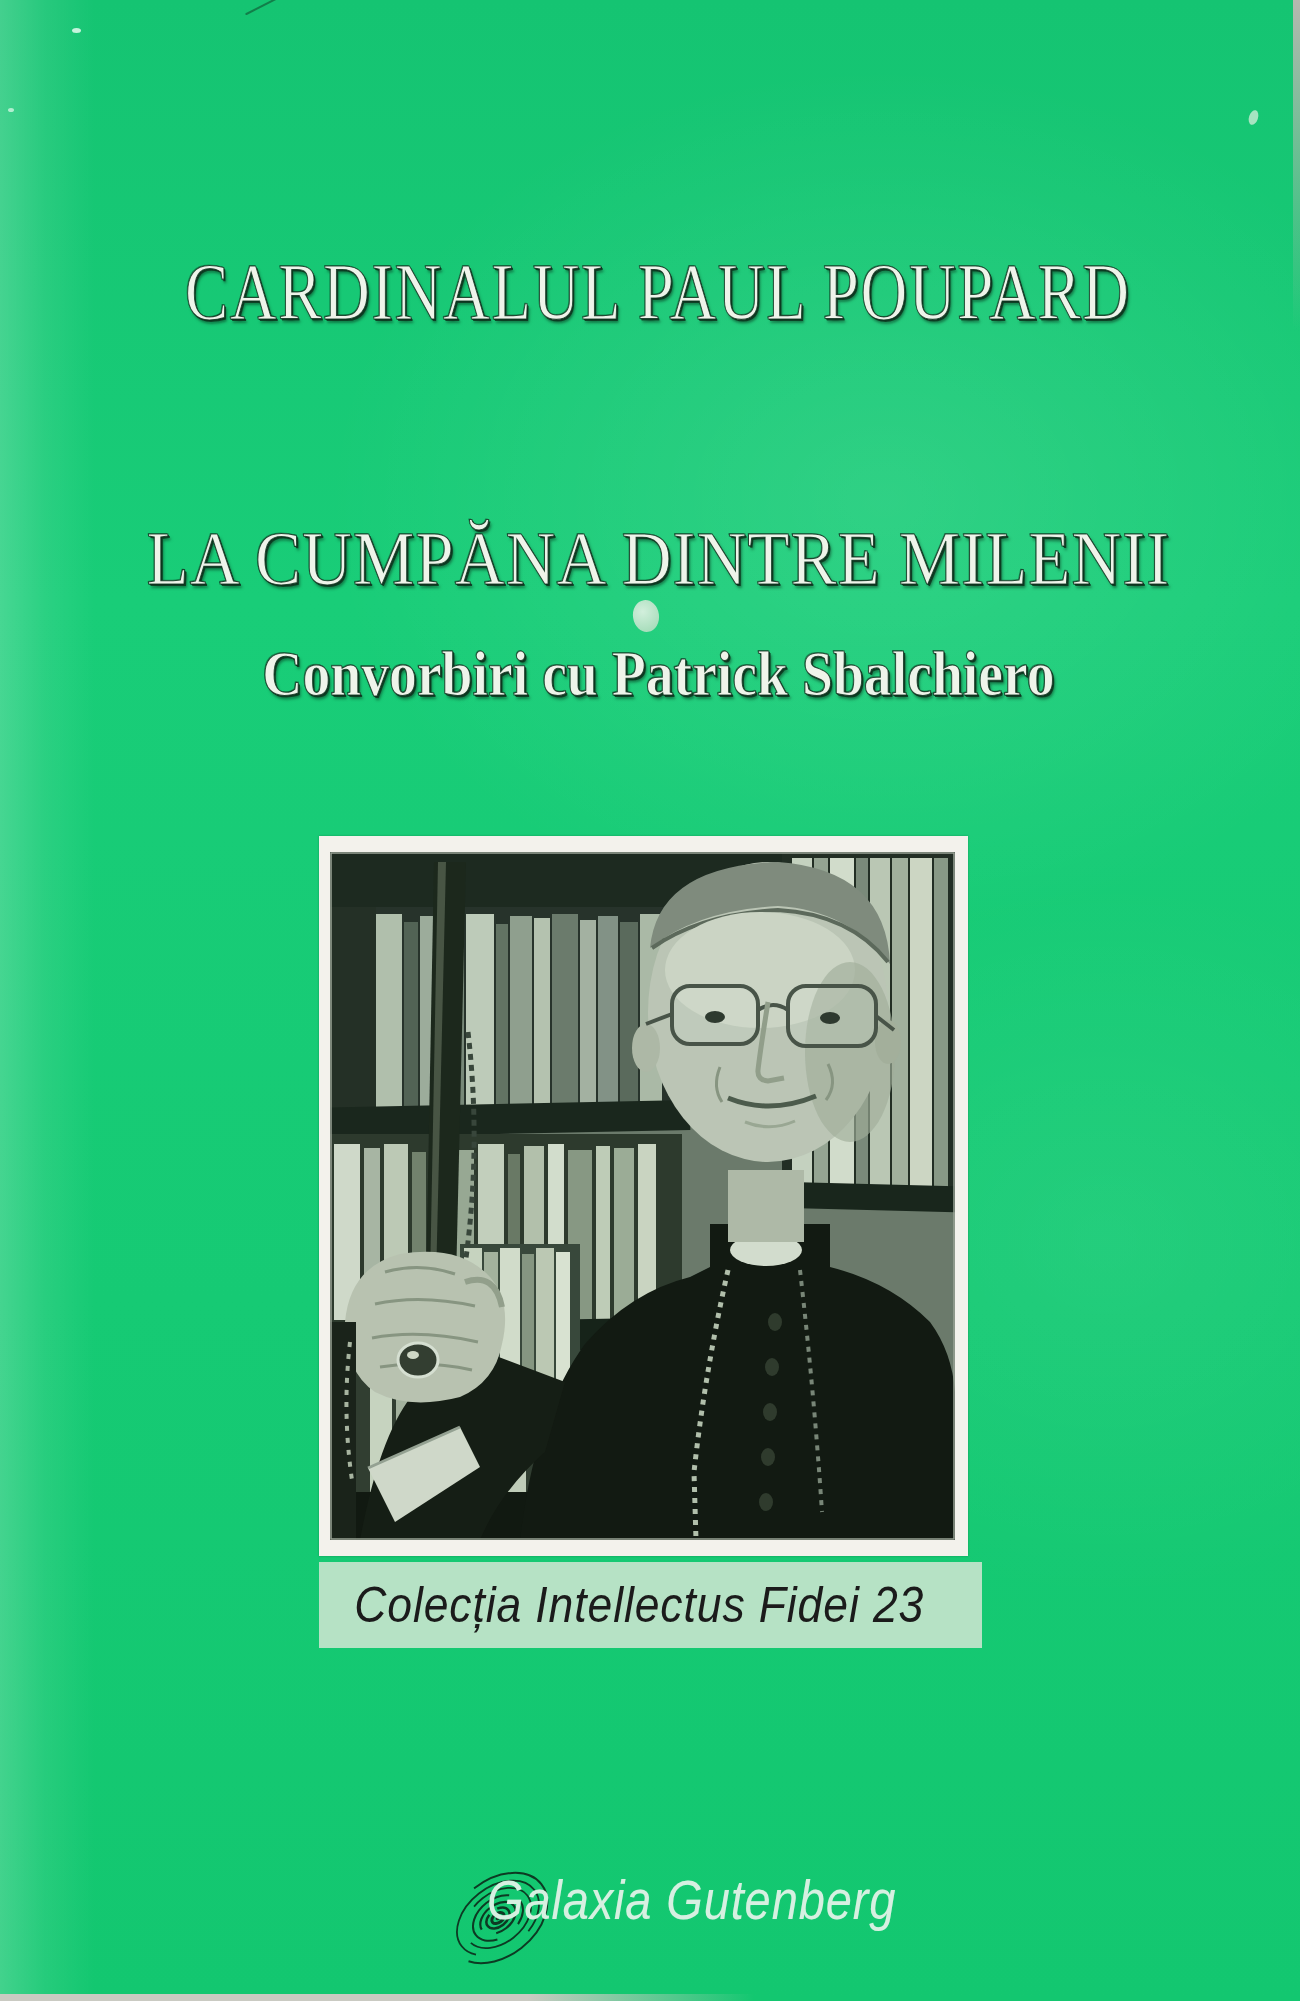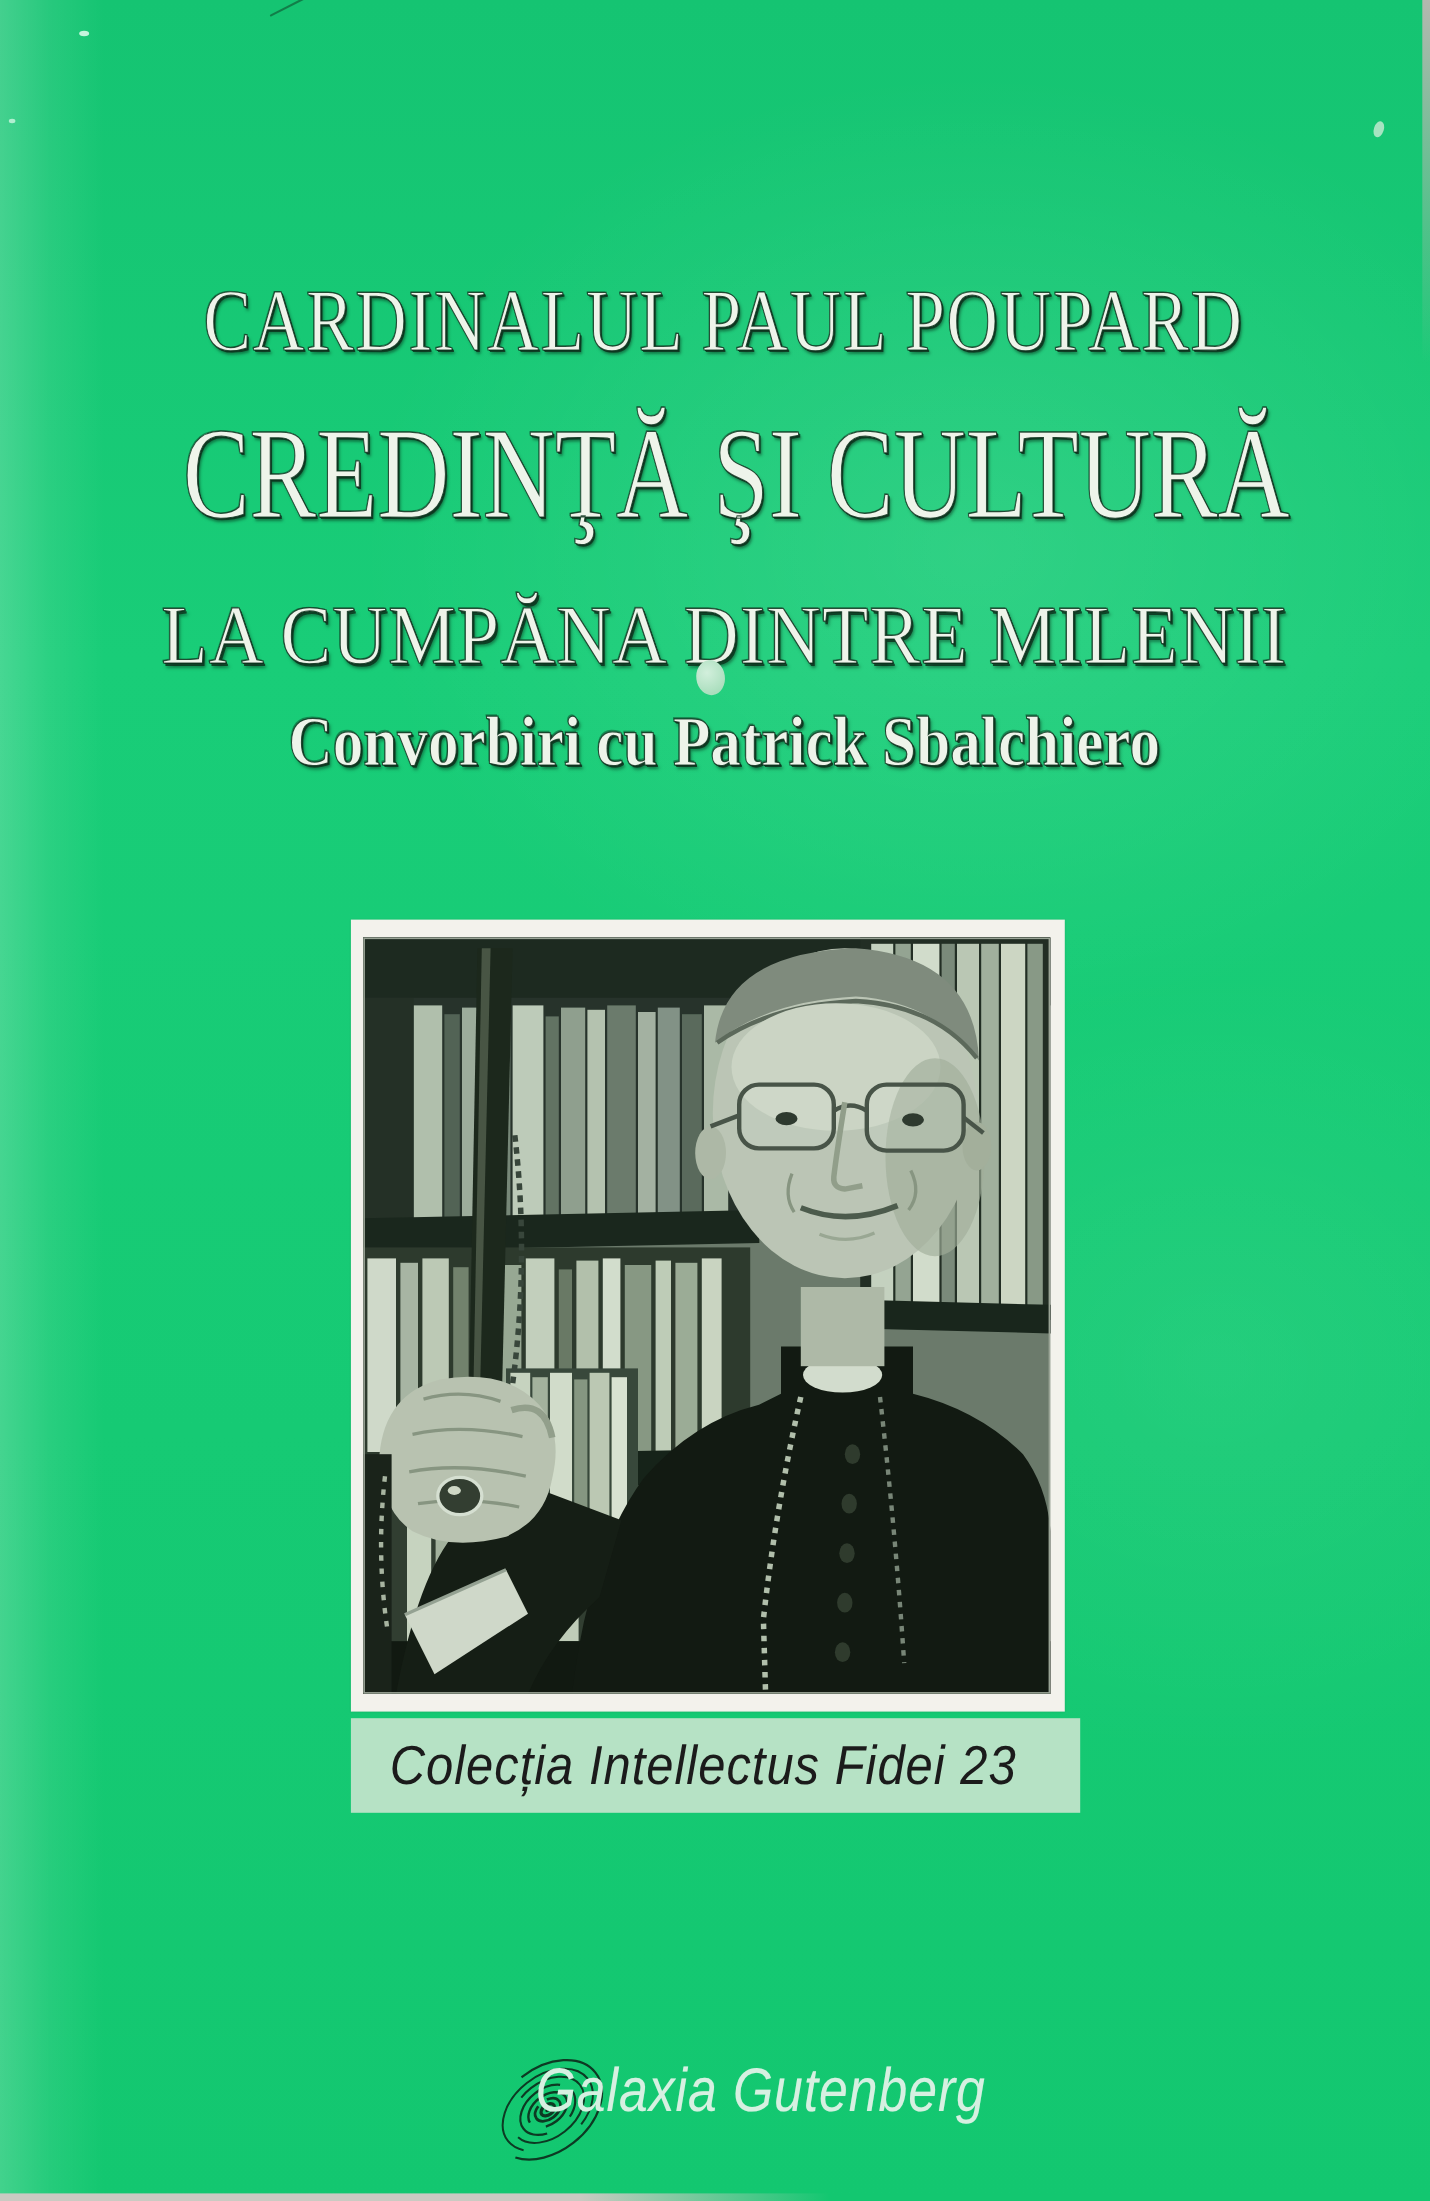--- a/index.html
+++ b/index.html
@@ -23,21 +23,21 @@
     text-shadow:
       1px 1px 0 #0e3620,
       2px 2px 0 rgba(13,50,29,.85),
       3px 4px 3px rgba(8,44,24,.5),
       -1px -1px 0 rgba(14,52,31,.45);
   }
   .author{top:252px;font-size:80px;letter-spacing:2px;}
   .author .sc{transform:scaleX(.81);}
   .title-main{top:372px;font-size:118px;}
   .title-main .sc{transform:scaleX(.77);}
-  .title-sub{top:520px;font-size:76px;letter-spacing:1px;margin-top:20px;}
+  .title-sub{top:520px;font-size:76px;letter-spacing:1px;}
   .title-sub .sc{transform:scaleX(.91);}
   .tagline{top:642px;font-size:64px;font-weight:700;}
   .tagline .sc{transform:scaleX(.87);}
   .sep-dot{
     position:absolute;left:633px;top:600px;width:26px;height:32px;border-radius:50%;
     background:radial-gradient(circle at 40% 35%, #d2efdc, #aadebd 75%);
     transform:rotate(-8deg);
   }
   .photo-frame{
     position:absolute;left:319px;top:836px;width:649px;height:720px;
@@ -73,23 +73,20 @@
 </style>
 </head>
 <body>
 
 <div class="cover">
 
   <div class="line author engraved">
     <span class="sc">CARDINALUL PAUL POUPARD</span>
   </div>
 
-  <div class="line title-main engraved">
-    <span class="sc">CREDINŢĂ ŞI CULTURĂ</span>
-  </div>
 
   <div class="line title-sub engraved">
     <span class="sc">LA CUMPĂNA DINTRE MILENII</span>
   </div>
 
   <div class="sep-dot"></div>
 
   <div class="line tagline engraved">
     <span class="sc">Convorbiri cu Patrick Sbalchiero</span>
   </div>

